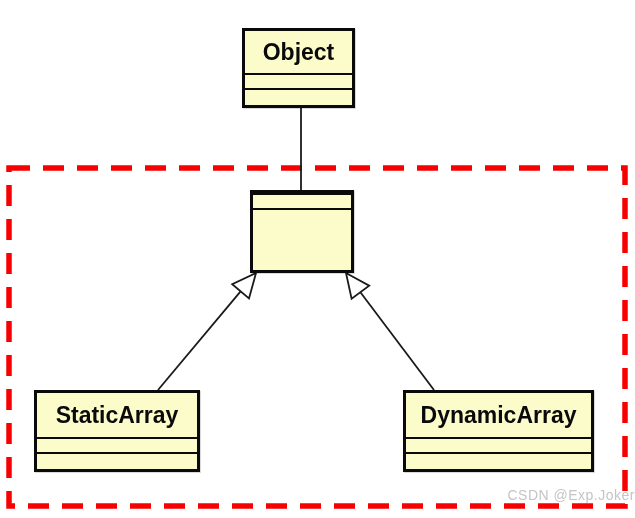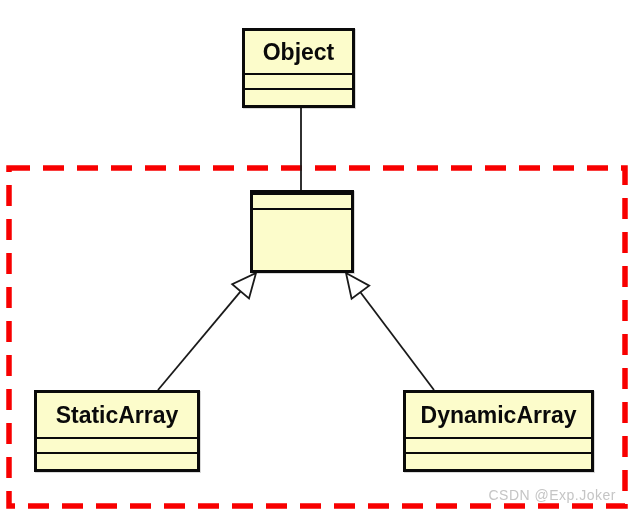--- a/index.html
+++ b/index.html
@@ -51,21 +51,21 @@
     height: 15px;
     border-top: 2px solid #0a0a0a;
   }
   #class-object       { left: 242px; top: 7px;   width: 113px; height: 80px; margin-top: 21px; }
   #class-array        { left: 250px; top: 190px; width: 104px; height: 83px; }
   #class-staticarray  { left: 34px;  top: 390px; width: 166px; height: 82px; }
   #class-dynamicarray { left: 403px; top: 390px; width: 191px; height: 82px; }
   #watermark {
     position: absolute;
     z-index: 3;
-    right: 19px;
+    right: 0;
     top: 487px;
     font-size: 14px;
     color: #c5c5c5;
     letter-spacing: 0.5px;
     white-space: nowrap;
   }
 </style>
 </head>
 <body>
 

